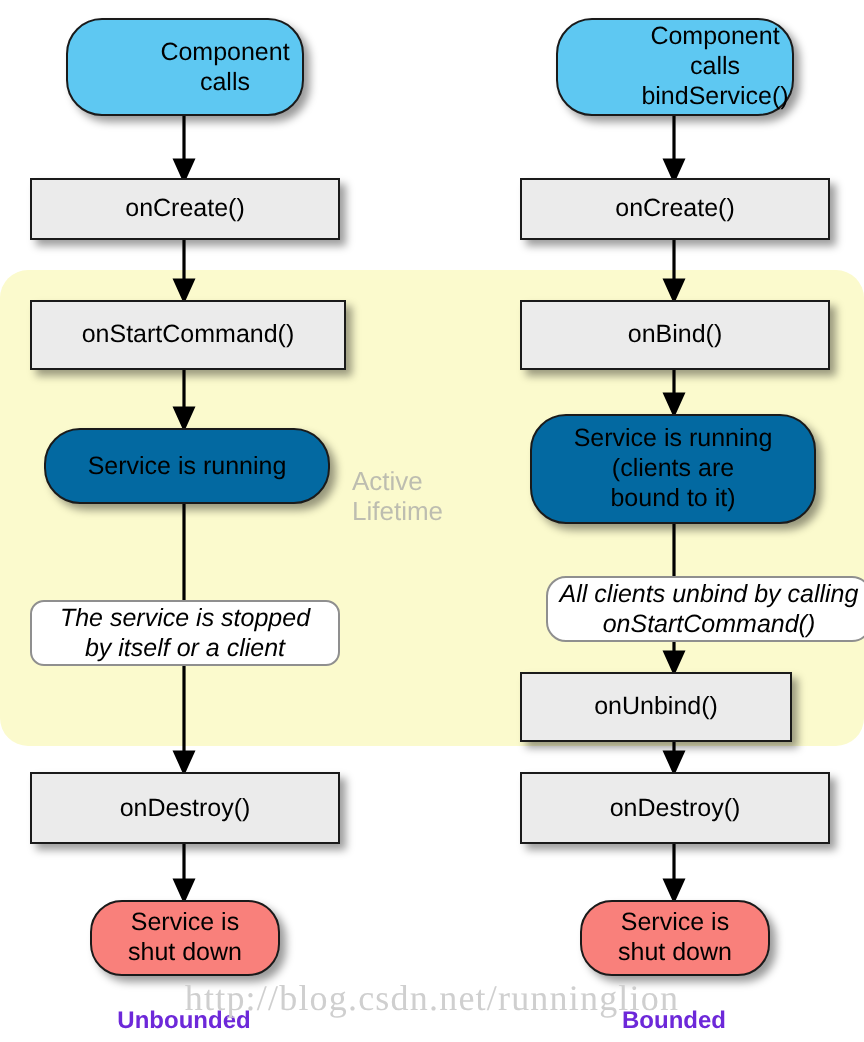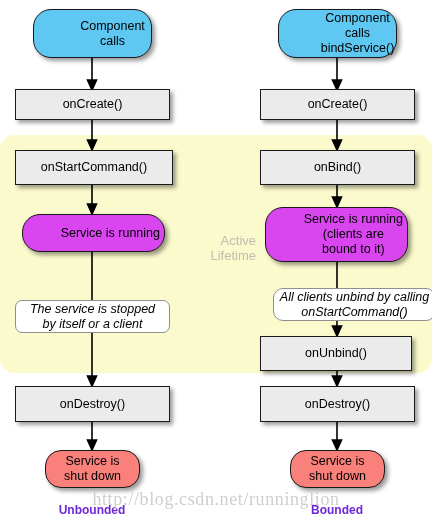--- a/index.html
+++ b/index.html
@@ -32,21 +32,21 @@
     height: 238px;
     background: #fbfacd;
     border-radius: 14px;
     z-index: 0;
   }
   .lifetime-label {
     position: absolute;
     left: 176px;
     top: 233px;
     width: 80px;
-    text-align: right;
+    text-align: left;
     color: #bdbdb0;
     font-size: 13px;
     line-height: 15px;
     z-index: 1;
     user-select: none;
   }
 
   
   .node {
     position: absolute;
@@ -70,25 +70,24 @@
 
   .node.terminal-blue {
     background: #5ec8f2;
     border: 1.6px solid #1a1a1a;
     border-radius: 18px;
     box-shadow: 3px 3px 4px rgba(0,0,0,0.40);
     padding-left: 44px;
   }
 
   .node.terminal-green {
-    background: #d946ef;
+    background: #0369a1;
     border: 1.6px solid #1a1a1a;
     border-radius: 18px;
     box-shadow: 3px 3px 4px rgba(0,0,0,0.40);
-    justify-content: flex-end;
   }
 
   .node.terminal-red {
     background: #f9807b;
     border: 1.6px solid #1a1a1a;
     border-radius: 16px;
     box-shadow: 3px 3px 4px rgba(0,0,0,0.40);
   }
 
   .node.note {
@@ -251,21 +250,21 @@
     </div>
   </div>
 
   <div class="node note" style="left:273px; top:288px; width:163px; height:33px;border-radius:10px;">
     <div>
       <div>All clients unbind by calling</div>
       <div>onStartCommand()</div>
     </div>
   </div>
 
-  <div class="node method" style="left:260px; top:336px; width:152px; height:35px;">
+  <div class="node method" style="left:260px; top:336px; width:136px; height:35px;">
     <div>onUnbind()</div>
   </div>
 
   <div class="node method" style="left:260px; top:386px; width:155px; height:36px;">
     <div>onDestroy()</div>
   </div>
 
   <div class="node terminal-red" style="left:290px; top:450px; width:95px; height:38px;">
     <div>
       <div>Service is</div>

